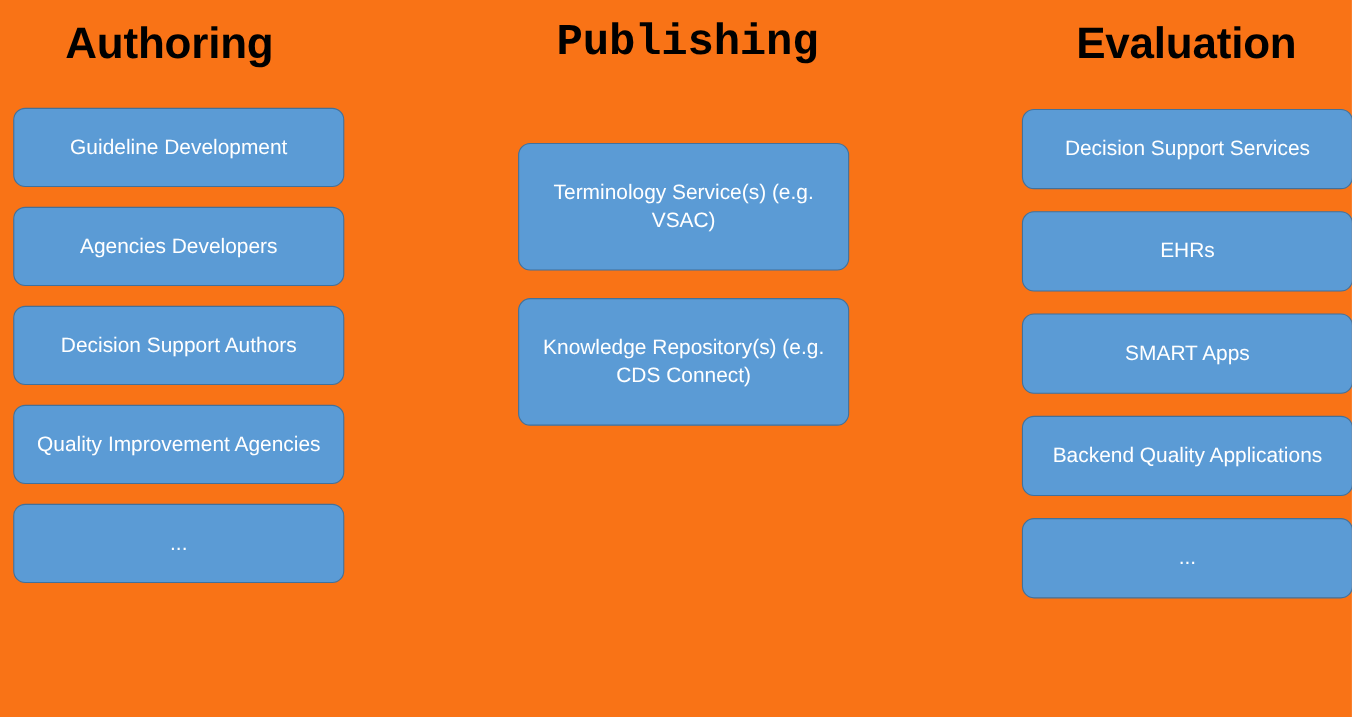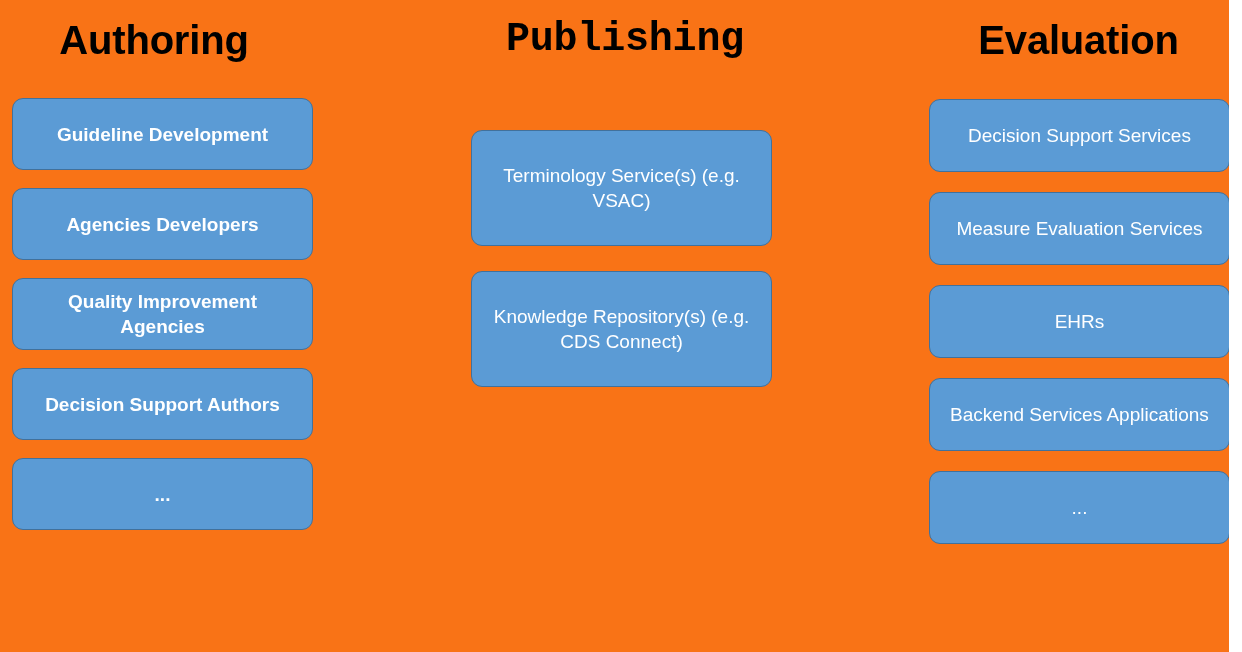--- a/index.html
+++ b/index.html
@@ -64,21 +64,21 @@
     display: flex;
     align-items: center;
     justify-content: center;
     text-align: center;
     font-size: 19px;
     line-height: 25px;
     font-weight: normal;
     padding: 4px 14px;
     margin-bottom: 18px;
   }
-  .col-authoring  .node-box { height: 72px; font-weight: bold; }
+  .col-authoring  .node-box { height: 72px; }
   .col-evaluation .node-box { height: 73px; margin-bottom: 20px; }
   .col-publishing .node-box { height: 116px; margin-bottom: 25px; }
 
   .node-label {
     display: block;
     width: 100%;
   }
 </style>
 </head>
 <body>
@@ -88,24 +88,24 @@
   <div class="column col-authoring">
     <div class="col-heading">Authoring</div>
     <div class="boxes">
       <div class="node-box">
         <span class="node-label">Guideline Development</span>
       </div>
       <div class="node-box">
         <span class="node-label">Agencies Developers</span>
       </div>
       <div class="node-box">
-        <span class="node-label">Quality Improvement Agencies</span>
+        <span class="node-label">Decision Support Authors</span>
       </div>
       <div class="node-box">
-        <span class="node-label">Decision Support Authors</span>
+        <span class="node-label">Quality Improvement Agencies</span>
       </div>
       <div class="node-box">
         <span class="node-label">...</span>
       </div>
     </div>
   </div>
 
   <div class="column col-publishing">
     <div class="col-heading">Publishing</div>
     <div class="boxes">
@@ -118,27 +118,27 @@
     </div>
   </div>
 
   <div class="column col-evaluation">
     <div class="col-heading">Evaluation</div>
     <div class="boxes">
       <div class="node-box">
         <span class="node-label">Decision Support Services</span>
       </div>
       <div class="node-box">
-        <span class="node-label">Measure Evaluation Services</span>
-      </div>
-      <div class="node-box">
         <span class="node-label">EHRs</span>
       </div>
       <div class="node-box">
-        <span class="node-label">Backend Services Applications</span>
+        <span class="node-label">SMART Apps</span>
+      </div>
+      <div class="node-box">
+        <span class="node-label">Backend Quality Applications</span>
       </div>
       <div class="node-box">
         <span class="node-label">...</span>
       </div>
     </div>
   </div>
 
 </div>
 
 </body></html>

